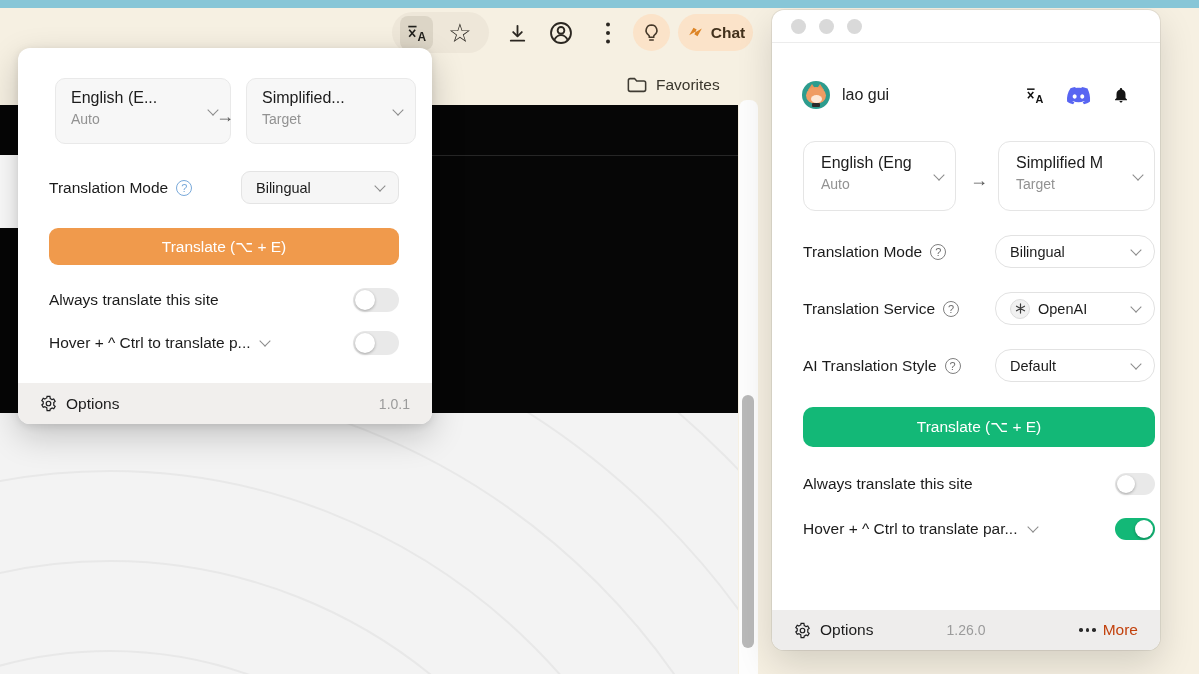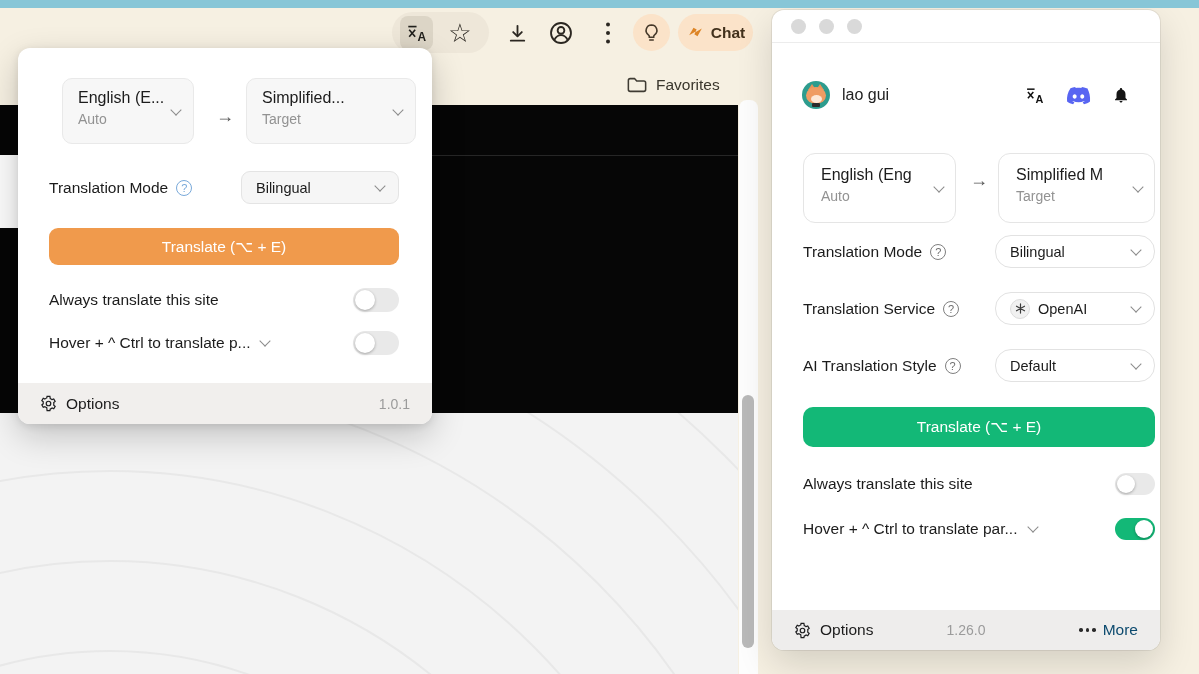--- a/index.html
+++ b/index.html
@@ -48,21 +48,21 @@
   .tg .knob { position:absolute; top:2px; left:2px; background:#fff; border-radius:50%; box-shadow:0 1px 3px rgba(0,0,0,.3); }
   .tg.on { background:#13b877; }
   .arrow { color:#555; font-size:18px; }
 
   
   #lp { left:18px; top:48px; width:414px; height:376px; background:#fff; border-radius:12px; box-shadow:0 12px 34px rgba(0,0,0,.2), 0 2px 8px rgba(0,0,0,.1); }
   #lp .langbox { position:absolute; top:30px; height:66px; background:#f7f7f7; border:1px solid #e9e9e9; border-radius:10px; padding:10px 12px 0 15px; }
   #lp .langbox .name { font-size:16px; font-weight:500; color:#1c1c1c; white-space:nowrap; overflow:hidden; max-width:112px; }
   #lp .langbox .sub { font-size:14px; color:#929292; margin-top:4px; }
   #lp .langbox .chev { position:absolute; right:13px; top:31px; }
-  #lp-src { left:44px; width:132px; }
+  #lp-src { left:37px; width:176px; }
   #lp-tgt { left:228px; width:170px; }
   #lp-arrow { position:absolute; left:198px; top:58px; }
   #lp-mode-row { position:absolute; left:31px; top:123px; width:350px; height:33px; display:flex; align-items:center; }
   #lp-mode-row .lbl { font-size:15.5px; color:#1c1c1c; margin-right:8px; }
   #lp-mode-select { position:absolute; right:0; top:0; width:158px; height:33px; background:#f6f6f6; border:1px solid #e4e4e4; border-radius:9px; display:flex; align-items:center; justify-content:space-between; padding:0 14px; font-size:14.5px; color:#1c1c1c; }
   #lp-translate { position:absolute; left:31px; top:180px; width:350px; height:37px; border:none; border-radius:9px; background:#f09a4c; color:#fff; font-size:15.5px; font-family:inherit; display:flex; align-items:center; justify-content:center; }
   .lp-row { position:absolute; left:31px; width:350px; height:24px; display:flex; align-items:center; }
   .lp-row .lbl { font-size:15.5px; color:#1c1c1c; }
   #lp-always { top:240px; }
   #lp-hover { top:283px; }
@@ -78,21 +78,21 @@
   .winbtn { position:absolute; top:9px; width:15px; height:15px; border-radius:50%; background:#d9d9d9; }
   #rw-header { position:absolute; left:30px; right:30px; top:70px; height:30px; display:flex; align-items:center; }
   #rw-avatar { width:28px; height:28px; border-radius:50%; background:#2d9c8e; position:relative; overflow:hidden; flex:none; }
   #rw-avatar .ear1,#rw-avatar .ear2 { position:absolute; top:3px; width:0; height:0; border-left:4px solid transparent; border-right:4px solid transparent; border-bottom:6px solid #e8935a; }
   #rw-avatar .ear1 { left:6px; } #rw-avatar .ear2 { right:6px; }
   #rw-avatar .face { position:absolute; left:4px; top:6px; width:20px; height:17px; border-radius:50%; background:#ef9c63; }
   #rw-avatar .muzzle { position:absolute; left:8.5px; top:14px; width:11px; height:8px; border-radius:50%; background:#fde8d7; }
   #rw-avatar .tie { position:absolute; left:10px; top:22px; width:8px; height:4px; background:#2b2b2b; border-radius:1px; }
   #rw-header .uname { font-size:16px; color:#222; margin-left:12px; }
   #rw-header .hicons { margin-left:auto; display:flex; align-items:center; gap:21px; }
-  #rw .langbox { position:absolute; top:143px; height:70px; background:#fff; border:1px solid #e5e5e5; border-radius:12px; padding:12px 12px 0 17px; }
+  #rw .langbox { position:absolute; top:131px; height:70px; background:#fff; border:1px solid #e5e5e5; border-radius:12px; padding:12px 12px 0 17px; }
   #rw .langbox .name { font-size:16px; font-weight:500; color:#1c1c1c; white-space:nowrap; overflow:hidden; max-width:108px; }
   #rw .langbox .sub { font-size:14px; color:#929292; margin-top:4px; }
   #rw .langbox .chev { position:absolute; right:12px; top:33px; }
   #rw-src { left:31px; width:153px; }
   #rw-tgt { left:226px; width:157px; }
   #rw-arrow { position:absolute; left:198px; top:160px; }
   .rw-row { position:absolute; left:31px; width:352px; height:33px; display:flex; align-items:center; }
   .rw-row .lbl { font-size:15.5px; color:#1c1c1c; margin-right:8px; }
   .rw-select { position:absolute; right:0; top:0; height:33px; width:160px; background:#fff; border:1px solid #e2e2e2; border-radius:16px; display:flex; align-items:center; padding:0 14px; font-size:14.5px; color:#1c1c1c; }
   .rw-select .chev { margin-left:auto; }
@@ -100,21 +100,21 @@
   .svc-ic { width:20px; height:20px; border-radius:50%; background:#f1f1f1; border:1px solid #dcdcdc; display:flex; align-items:center; justify-content:center; margin-right:8px; flex:none; }
   #rw-translate { position:absolute; left:31px; top:397px; width:352px; height:40px; border:none; border-radius:10px; background:#13b877; color:#fff; font-size:15.5px; font-family:inherit; display:flex; align-items:center; justify-content:center; }
   #rw-always { top:458px; height:32px; } #rw-hover { top:503px; height:32px; } #rw-smart { top:548px; height:32px; }
   #rw .tg { width:40px; height:22px; margin-left:auto; }
   #rw .tg .knob { width:18px; height:18px; }
   #rw .tg.on .knob { left:20px; }
   #rw-footer { position:absolute; left:0; bottom:0; width:100%; height:40px; background:#eeedec; border-radius:0 0 12px 12px; display:flex; align-items:center; padding:0 22px; gap:9px; }
   #rw-footer .opt { font-size:15.5px; color:#1c1c1c; }
   #rw-footer .ver { position:absolute; left:50%; transform:translateX(-50%); font-size:14px; color:#9b9b9b; }
   #rw-more { margin-left:auto; display:flex; align-items:center; gap:7px; }
-  #rw-more .lbl { font-size:15.5px; color:#0c4a6e; }
+  #rw-more .lbl { font-size:15.5px; color:#c2410c; }
   .dots3 { display:flex; gap:3px; }
   .dots3 i { width:3.5px; height:3.5px; border-radius:50%; background:#2a2a2a; }
 </style>
 </head>
 <body>
 
 <div id="screen">
 
   <div class="abs" id="page-black">
       <div class="hairline"></div>

